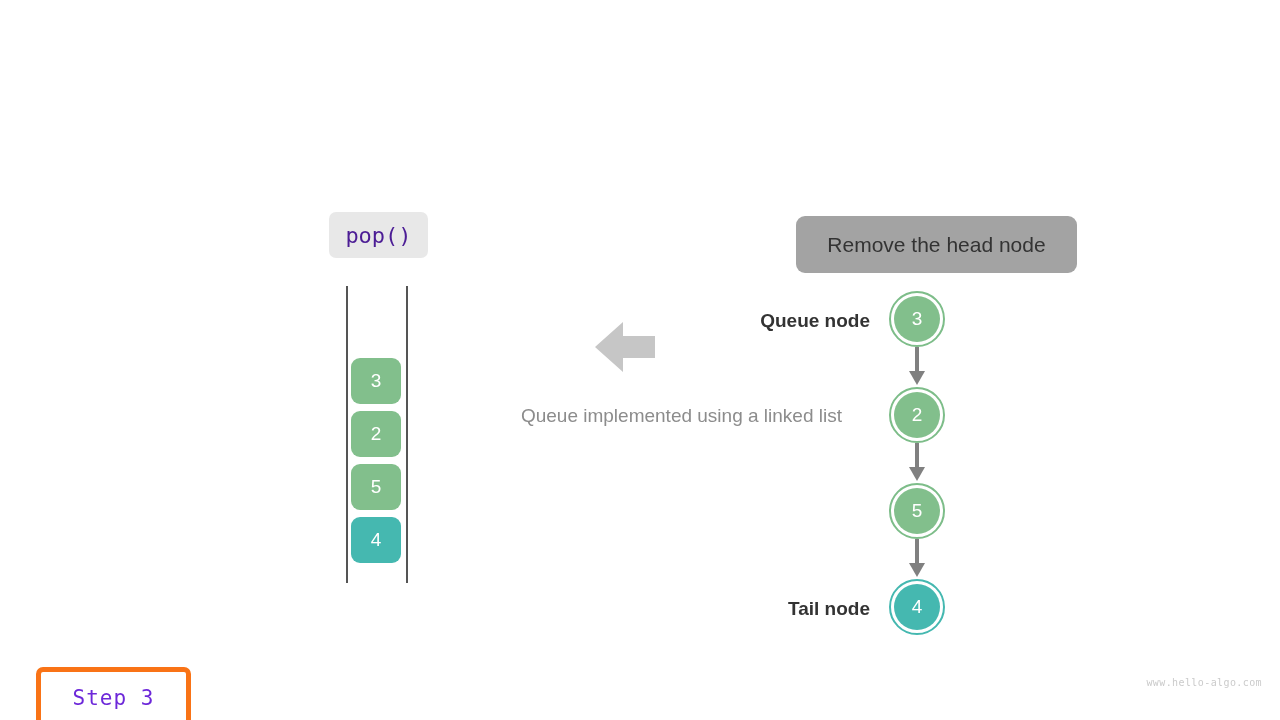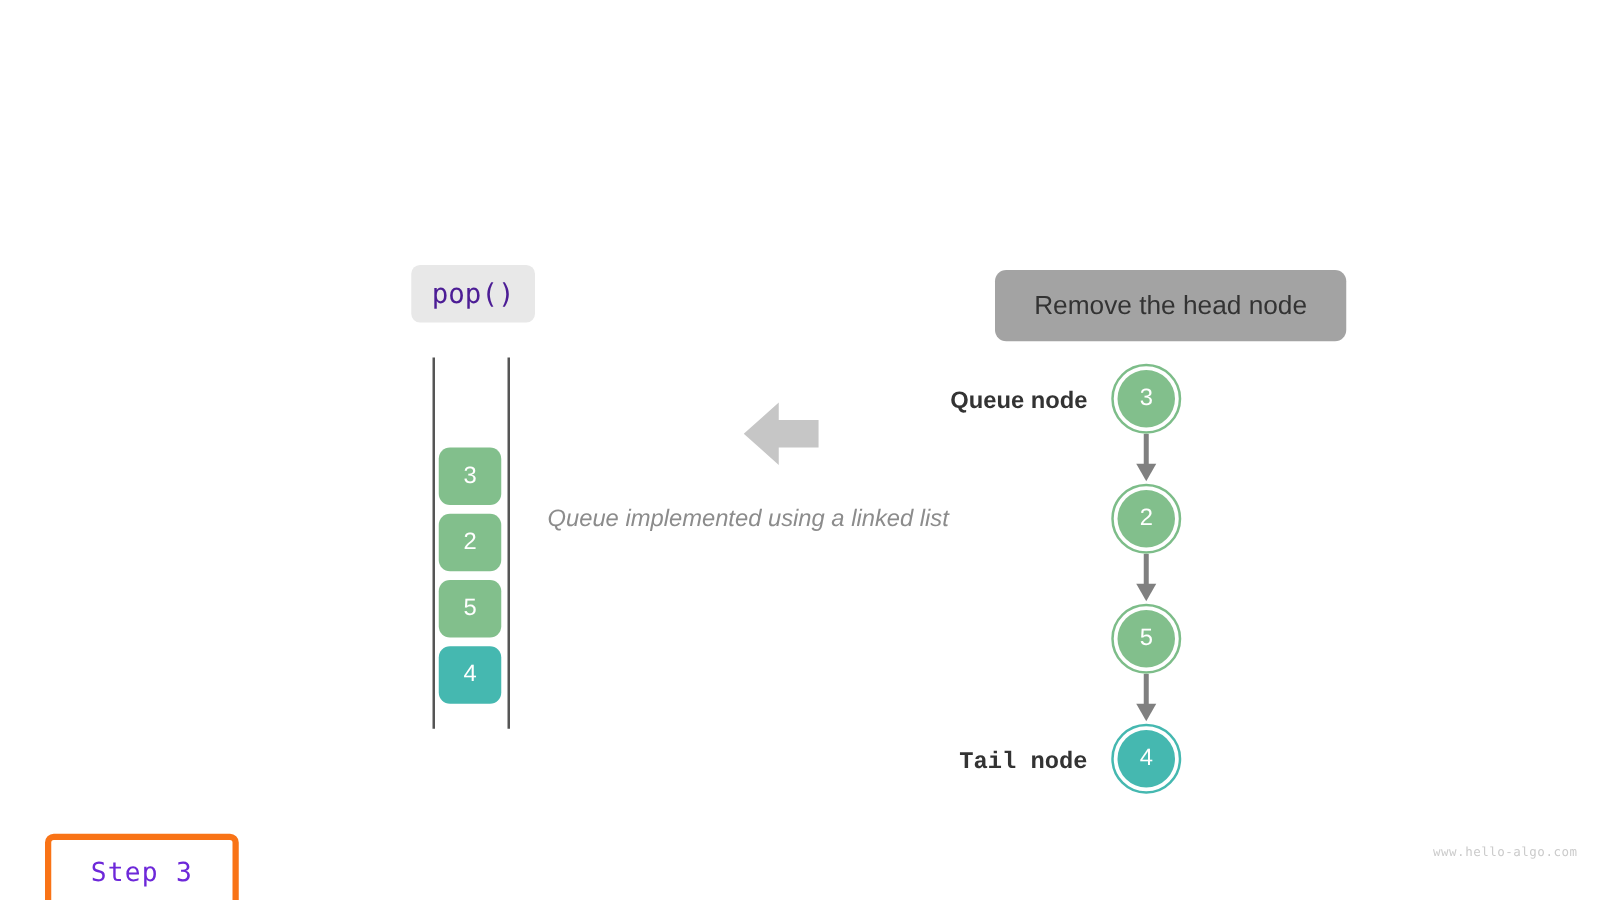--- a/index.html
+++ b/index.html
@@ -92,24 +92,23 @@
     width: 60px;
     height: 54px;
   }
 
   
   .caption {
     position: absolute;
     left: 438px;
     top: 405px;
     width: 404px;
-    text-align: left;
+    text-align: right;
     font-size: 19px;
     color: #8c8c8c;
-    font-style: italic;
   }
 
   
   .list {
     position: absolute;
     left: 889px;
     top: 291px;
     width: 62px;
     height: 350px;
   }
@@ -260,17 +259,17 @@
 
   <div class="node teal" style="top:288px">
     <div class="node-inner">
       <span>4</span>
     </div>
   </div>
 </div>
 
 <div class="endpoint-label" style="left:700px; top:310px; width:170px;">Queue node</div>
 
-<div class="endpoint-label" style="left:700px; top:598px; width:170px;font-family:Liberation Mono, monospace;">Tail node</div>
+<div class="endpoint-label" style="left:700px; top:598px; width:170px;">Tail node</div>
 
 <div class="step-badge">Step 3</div>
 
 <div class="watermark">www.hello-algo.com</div>
 
 </body></html>

